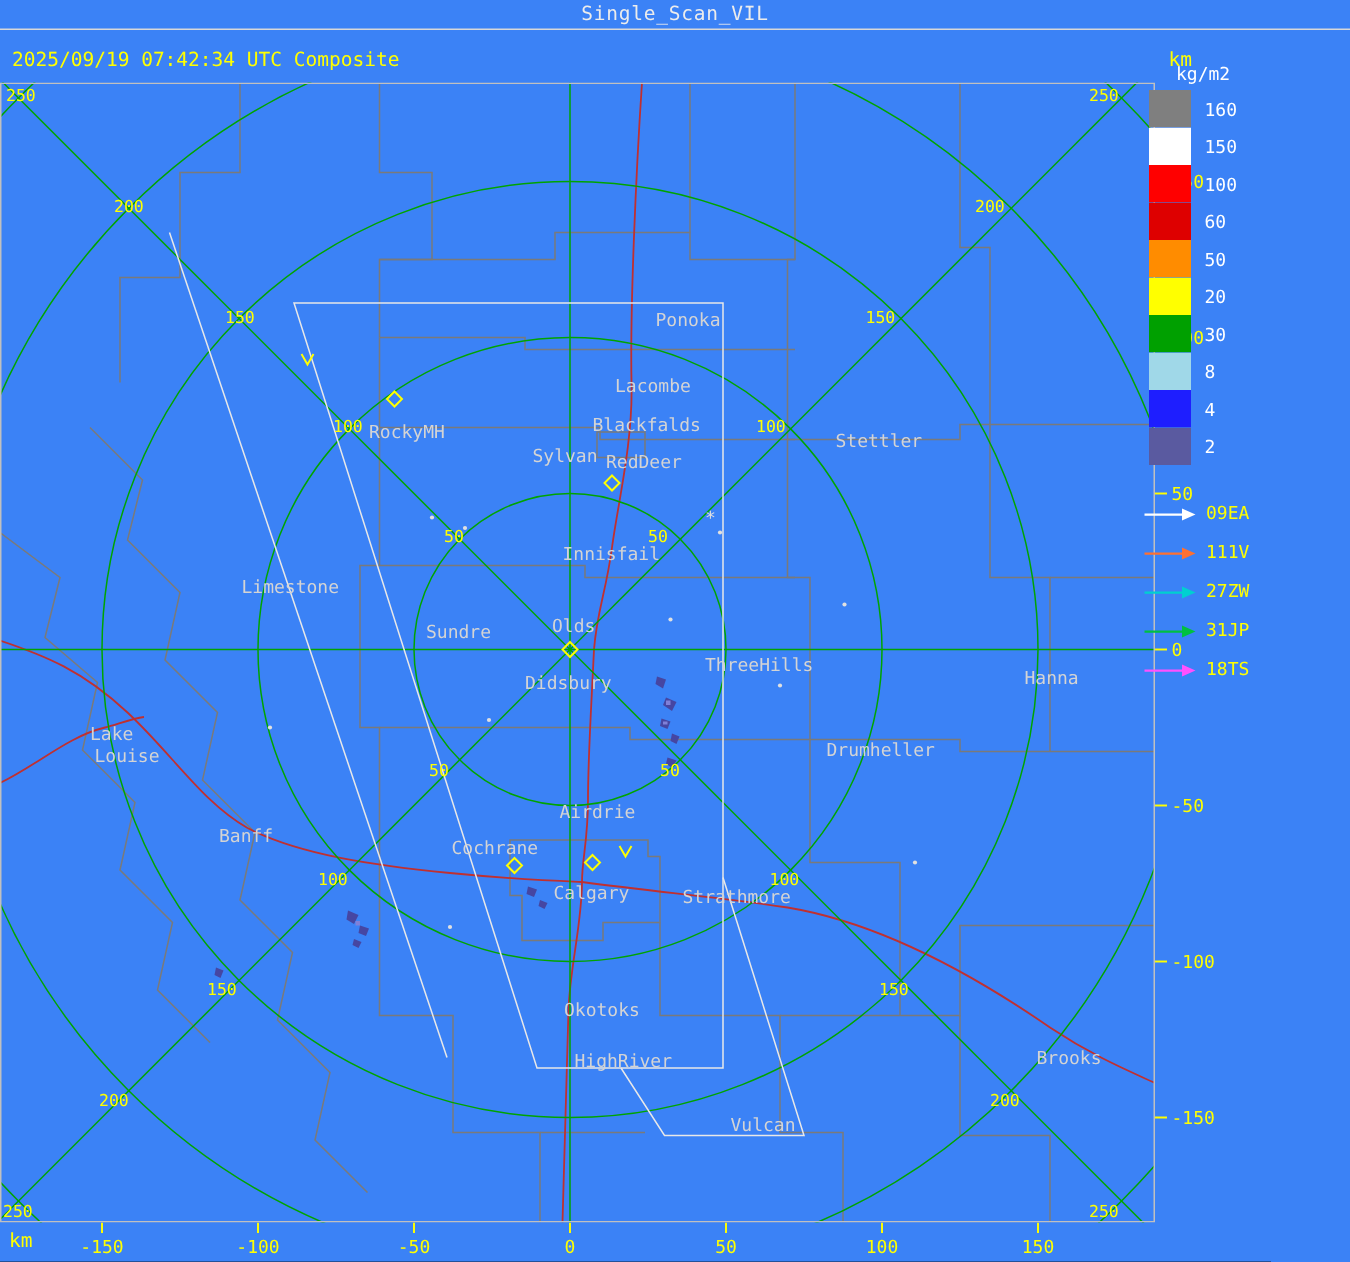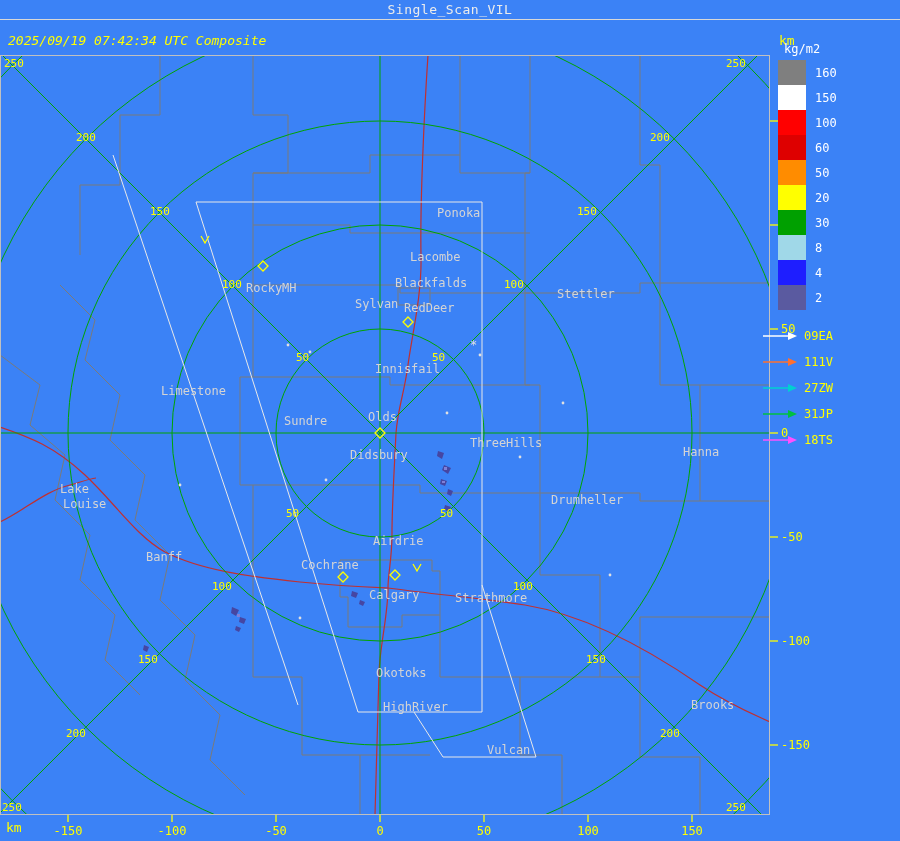--- a/index.html
+++ b/index.html
@@ -1,33 +1,33 @@
 <!DOCTYPE html>
 <html><head>
 <meta charset="utf-8">
 <style>
   html,body{margin:0;padding:0;background:#000;}
   body{width:900px;height:841px;overflow:hidden;font-family:"DejaVu Sans Mono",monospace;}
   .screen{position:relative;width:900px;height:841px;background:#3b82f6;}
   .titlebar{position:absolute;top:0;left:0;width:900px;height:19px;border-bottom:1px solid #d8d8d8;
     color:#ececec;font-size:13px;text-align:center;line-height:19px;letter-spacing:.5px;}
-  .timestamp{position:absolute;top:33px;left:8px;color:#ffff00;font-size:13px;font-style:italic;}
+  .timestamp{position:absolute;top:33px;left:8px;color:#ffff00;font-size:13px;}
   .y-unit{position:absolute;top:33px;left:779px;color:#ffff00;font-size:13px;}
   .x-unit{position:absolute;left:6px;top:820px;color:#ffff00;font-size:13px;}
   svg.map{position:absolute;top:55px;left:0;}
   svg.yaxis{position:absolute;top:55px;left:770px;}
   svg.xaxis{position:absolute;top:815px;left:0;}
   .map text,.yaxis text,.xaxis text{font-family:"DejaVu Sans Mono",monospace;}
   .legend{position:absolute;left:758px;top:42px;width:100px;}
   .legend-unit{color:#fff;font-size:12px;margin-left:26px;height:18px;}
-  .scale-row{display:flex;align-items:center;height:25px;margin-left:20px;text-align:right;}
+  .scale-row{display:flex;align-items:center;height:25px;margin-left:8px;text-align:right;}
   .scale-row svg{display:block;flex:none;}
   .scale-label{color:#fff;font-size:12px;margin-left:9px;}
   .radar-rows{margin-top:13px;}
-  .radar-row{display:flex;align-items:center;height:26px;margin-left:4px;}
+  .radar-row{display:flex;align-items:flex-end;height:26px;margin-left:4px;}
   .radar-id{color:#ffff00;font-size:12px;margin-left:6px;}
 </style>
 </head>
 <body>
 
 <div class="screen">
 
   <div class="titlebar">Single_Scan_VIL</div>
 
   <div class="timestamp">2025/09/19 07:42:34 UTC Composite</div>

